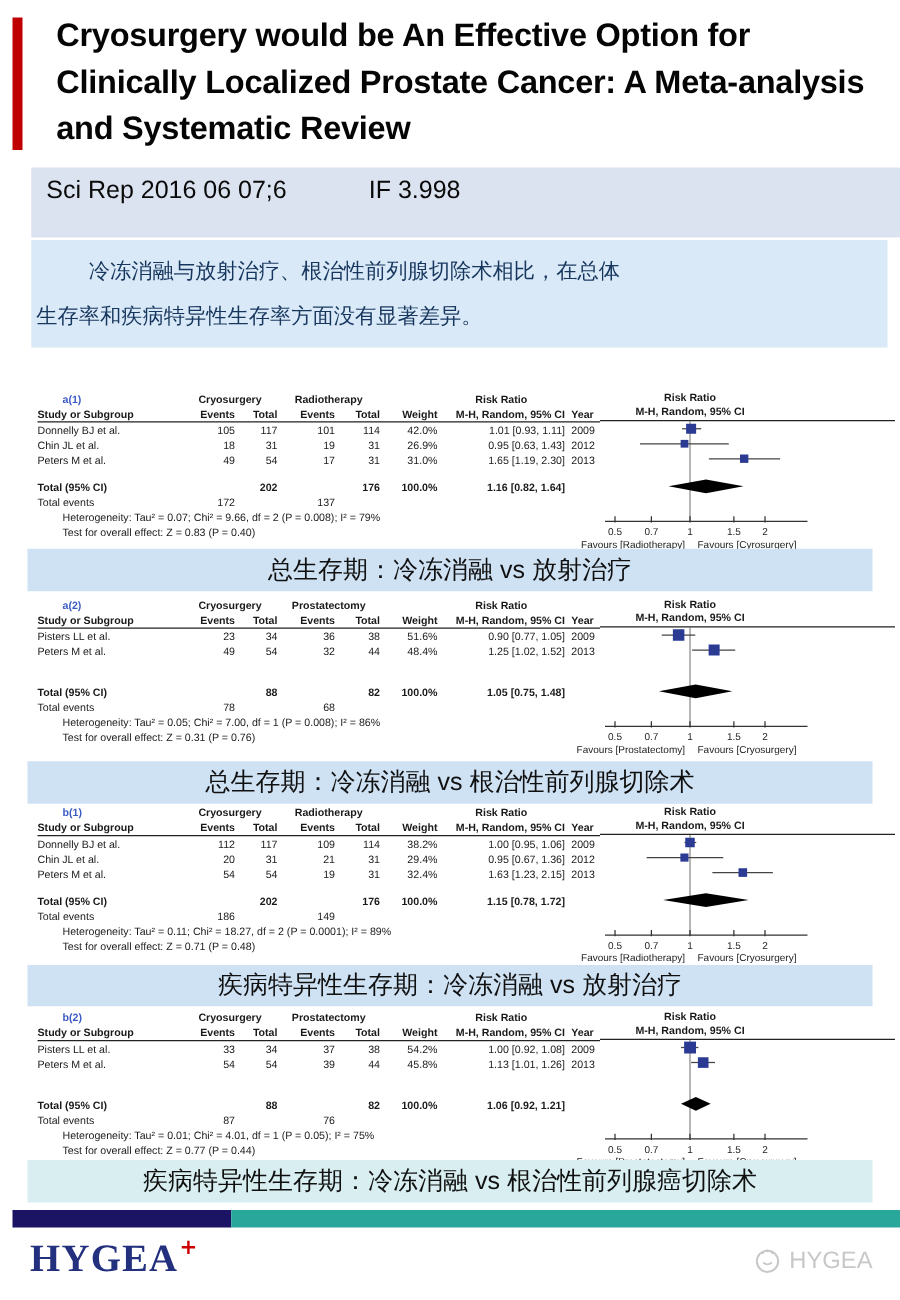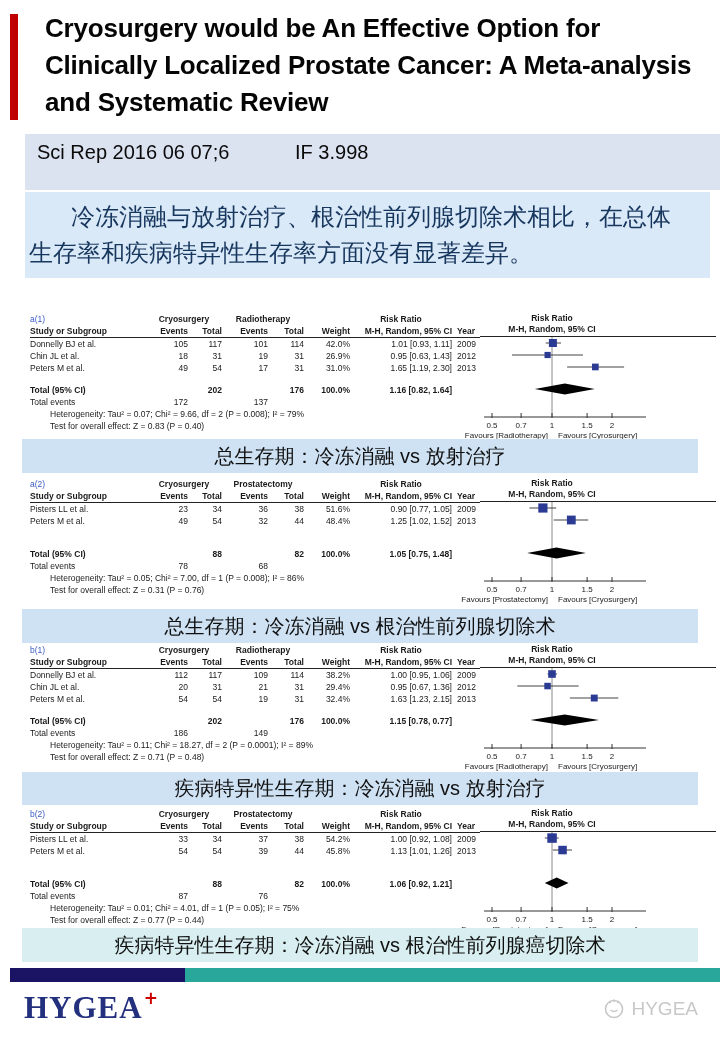--- a/index.html
+++ b/index.html
@@ -12,32 +12,32 @@
   .title-block{position:absolute;left:25px;top:10px;width:692px;color:#050505;
     font-weight:bold;font-size:26px;line-height:37px;letter-spacing:-0.2px;}
   .title-block div{white-space:nowrap;margin-left:20px;}
   
   .journal-bar{position:absolute;left:25px;top:134px;width:695px;height:56px;background:#dbe2f0;
     font-size:20px;color:#0a0a0a;}
   .journal-bar .cite{position:absolute;left:12px;top:7px;white-space:nowrap;}
   .journal-bar .if{position:absolute;left:270px;top:7px;white-space:nowrap;}
   
   .summary-box{position:absolute;left:25px;top:192px;width:685px;height:86px;background:#d9e9f8;
-    color:#17365d;font-size:24px;line-height:36px;padding-top:7px;box-sizing:border-box;}
+    color:#17365d;font-size:17px;line-height:36px;padding-top:7px;box-sizing:border-box;}
   .summary-box .ln1{text-indent:46px;white-space:nowrap;}
   .summary-box .ln2{text-indent:4px;white-space:nowrap;}
   
   .plot{position:absolute;left:30px;width:690px;display:flex;align-items:flex-start;
     color:#1a1a1a;font-size:8.5px;}
   .pt{flex:0 0 450px;width:450px;}
   .grid{display:grid;grid-template-columns:116px 42px 34px 46px 36px 46px 102px 28px;}
   .c{line-height:12px;white-space:nowrap;overflow:visible;}
   .l{text-align:left}.r{text-align:right}.ctr{text-align:center}.b{font-weight:bold}
   .yr{text-align:left;padding-left:5px;}
-  .idlab{color:#3b5bc4;font-weight:normal;}
+  .idlab{color:#3b5bc4;font-weight:bold;margin-left:20px;}
   .phead{border-bottom:1px solid #222;}
   .spacer{width:100%;}
   .full{line-height:12px;white-space:nowrap;padding-left:20px;}
   .pg{flex:0 0 236px;width:236px;position:relative;}
   .pg-head{height:23px;border-bottom:1px solid #222;position:relative;font-weight:bold;font-size:8.5px;}
   .pg-head span{position:absolute;left:72px;transform:translateX(-50%);white-space:nowrap;}
   .pg-head .rr1{top:0;}
   .pg-head .rr2{top:11px;}
   svg{overflow:visible;display:block;}
   
@@ -307,21 +307,21 @@
         <span class="c r">32.4%</span>
         <span class="c r">1.63 [1.23, 2.15]</span>
         <span class="c yr">2013</span>
       </div>
       <div class="spacer" style="height:10px"></div>
       <div class="grid">
         <span class="c l b">Total (95% CI)</span>
         <span class="c r b" style="grid-column:3/4">202</span>
         <span class="c r b" style="grid-column:5/6">176</span>
         <span class="c r b" style="grid-column:6/7">100.0%</span>
-        <span class="c r b" style="grid-column:7/8">1.15 [0.78, 0.77]</span>
+        <span class="c r b" style="grid-column:7/8">1.15 [0.78, 1.72]</span>
       </div>
       <div class="grid">
         <span class="c l">Total events</span>
         <span class="c r" style="grid-column:2/3">186</span>
         <span class="c r" style="grid-column:4/5">149</span>
       </div>
       <div class="full">Heterogeneity: Tau² = 0.11; Chi² = 18.27, df = 2 (P = 0.0001); I² = 89%</div>
       <div class="full">Test for overall effect: Z = 0.71 (P = 0.48)</div>
     </div>
     <div class="pg">

